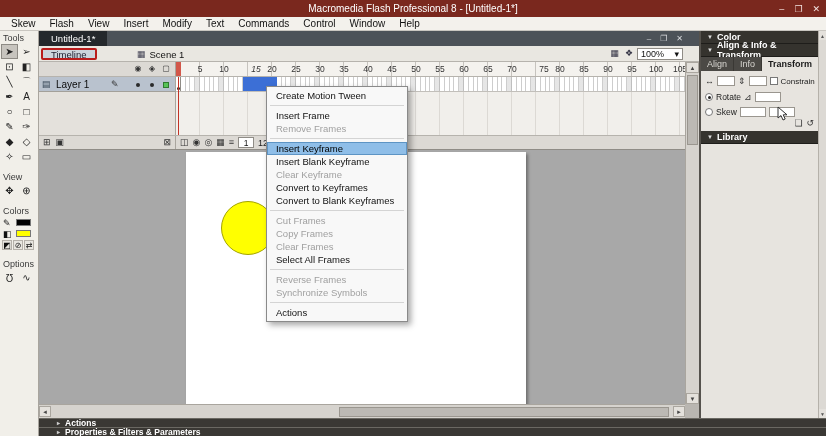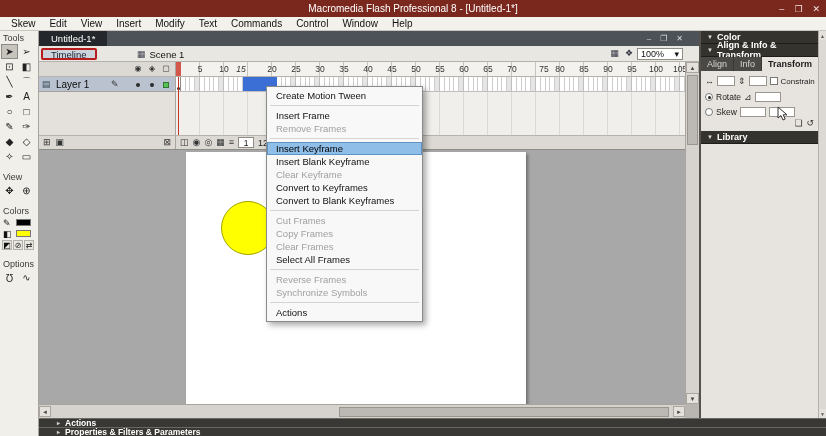--- a/index.html
+++ b/index.html
@@ -76,21 +76,21 @@
   .shape-circle{position:absolute;left:182px;top:51px;width:54px;height:54px;border-radius:50%;background:#ffff00;border:1px solid #a3a300;}
 
   .vscroll{position:absolute;right:0;top:31px;width:14px;height:342px;background:#d6d3ce;border-left:1px solid #a9a59e;}
   .vs-arrow{position:absolute;left:0;width:13px;height:11px;background:#e4e1dc;border:1px solid #aaa69f;font-size:6px;display:flex;align-items:center;justify-content:center;color:#444;}
   .vs-thumb{position:absolute;left:1px;top:13px;width:11px;height:70px;background:#bcb9b4;border:1px solid #9a968f;}
   .hscroll{position:absolute;left:0;top:373px;width:646px;height:14px;background:#d6d3ce;border-top:1px solid #a9a59e;}
   .hs-arrow{position:absolute;top:1px;width:12px;height:11px;background:#e4e1dc;border:1px solid #aaa69f;font-size:7px;display:flex;align-items:center;justify-content:center;color:#444;}
   .hs-thumb{position:absolute;left:300px;top:2px;width:330px;height:10px;background:#bcb9b4;border:1px solid #9a968f;}
 
   
-  .ctxmenu{position:absolute;left:266px;top:86px;width:157px;background:#f8f8f8;border:1px solid #8a8a8a;box-shadow:3px 3px 6px rgba(0,0,0,.35);padding:2px 0;z-index:20;}
+  .ctxmenu{position:absolute;left:266px;top:86px;width:142px;background:#f8f8f8;border:1px solid #8a8a8a;box-shadow:3px 3px 6px rgba(0,0,0,.35);padding:2px 0;z-index:20;}
   .ctx-item{height:13px;line-height:13px;padding-left:9px;font-size:9.5px;color:#111;white-space:nowrap;}
   .ctx-item.disabled{color:#a0a0a0;}
   .ctx-item.highlight{background:#8fbee8;outline:1px solid #5d94c4;outline-offset:-1px;color:#000;}
   .ctx-sep{height:1px;background:#d4d4d4;margin:3px 3px;}
 
   
   .divider{position:absolute;left:699px;top:31px;width:2px;height:387px;background:#55524d;}
   .rightcol{position:absolute;left:701px;top:31px;width:125px;height:387px;background:#e7e4df;}
   .rc-inner{position:absolute;left:0;top:0;width:117px;height:100%;}
   .panel-header{position:absolute;left:0;width:117px;height:13px;background:#35332e;color:#fff;display:flex;align-items:center;gap:4px;padding-left:6px;font-size:9px;font-weight:bold;border-bottom:1px solid #1e1d1a;}
@@ -126,21 +126,21 @@
     <span>Macromedia Flash Professional 8 - [Untitled-1*]</span>
     <div class="win-controls">
       <span>–</span>
       <span>❐</span>
       <span>✕</span>
     </div>
   </div>
 
   <div class="menubar">
       <div class="menu-item">Skew</div>
-      <div class="menu-item">Edit</div>
+      <div class="menu-item">Flash</div>
       <div class="menu-item">View</div>
       <div class="menu-item">Insert</div>
       <div class="menu-item">Modify</div>
       <div class="menu-item">Text</div>
       <div class="menu-item">Commands</div>
       <div class="menu-item">Control</div>
       <div class="menu-item">Window</div>
       <div class="menu-item">Help</div>
     </div>
 
@@ -219,21 +219,21 @@
 
     <div class="ruler-left">
         <div class="lh-icon" style="left: 93px;">◉</div>
         <div class="lh-icon" style="left: 107px;">◈</div>
         <div class="lh-icon" style="left: 121px;">▢</div>
       </div>
     <div class="ruler-frames">
       <div class="ph-block"></div>
     <div class="ruler-num" style="left: 14px;">5</div>
         <div class="ruler-num" style="left: 38px;">10</div>
-        <div class="ruler-num" style="left: 55px; font-style: italic;">15</div>
+        <div class="ruler-num" style="left: 70px; font-style: italic;">15</div>
         <div class="ruler-num" style="left: 86px;">20</div>
         <div class="ruler-num" style="left: 110px;">25</div>
         <div class="ruler-num" style="left: 134px;">30</div>
         <div class="ruler-num" style="left: 158px;">35</div>
         <div class="ruler-num" style="left: 182px;">40</div>
         <div class="ruler-num" style="left: 206px;">45</div>
         <div class="ruler-num" style="left: 230px;">50</div>
         <div class="ruler-num" style="left: 254px;">55</div>
         <div class="ruler-num" style="left: 278px;">60</div>
         <div class="ruler-num" style="left: 302px;">65</div>

